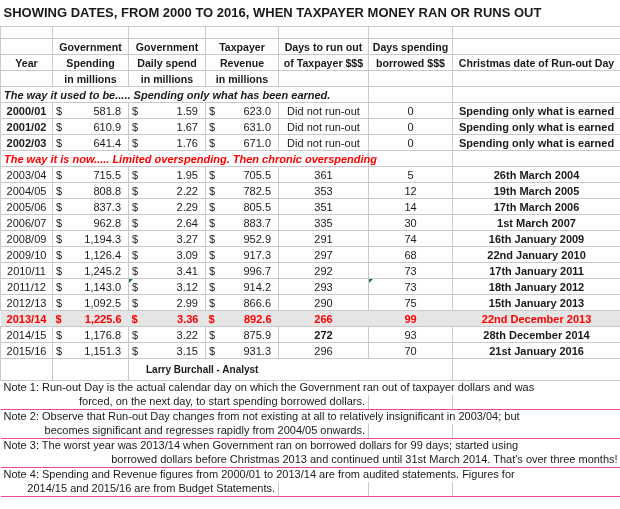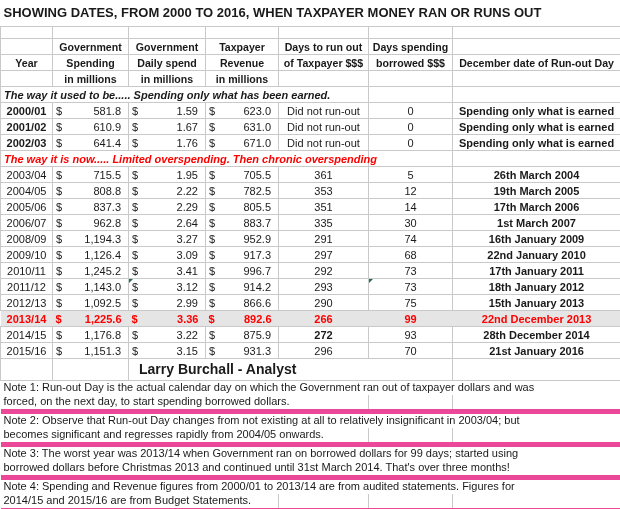--- a/index.html
+++ b/index.html
@@ -20,25 +20,25 @@
   .sec .txt{padding-left:3px;overflow:visible;}
   .sec.red .txt{color:#ff0000;}
   .year{text-align:center;}
   .b{font-weight:bold;}
   .ctr{text-align:center;margin-left:44px;}
   .money .d{float:left;}
   .money .v{float:right;padding-right:4px;}
   .hl td{background:#e5e5e5;color:#ff0000;font-weight:bold;
          border-left-style:hidden;border-right-style:hidden;}
   .analyst-row td{height:21px;line-height:21px;}
-  .analyst{font-size:14px;font-weight:bold;padding-left:10px;overflow:visible;margin-top:39px;}
+  .analyst{font-size:10px;font-weight:bold;padding-left:17px;overflow:visible;margin-top:39px;}
   .note{padding-left:3px;overflow:visible;height:14px;line-height:13.5px;}
   .note-row td{border:none;height:14px;line-height:13.5px;}
   .note-row td.trail{border-left:1px solid #c9c9c9;}
-  .note-row.sep td{border-bottom:5px solid #ec4899;}
+  .note-row.sep td{border-bottom:1px solid #ec4899;text-align:right;}
   .tri-icon{position:absolute;top:0;left:0;width:0;height:0;
             border-top:4px solid #1e7145;border-right:4px solid transparent;}
 </style>
 </head>
 <body>
 
 <div class="sheet">
   <table>
     <colgroup>
       <col style="width:52px">
@@ -75,21 +75,21 @@
           <td class="g hc">Days spending</td>
           <td class="g hc"></td>
         </tr>
         <tr>
           <td class="g hc">Year</td>
           <td class="g hc">Spending</td>
           <td class="g hc">Daily spend</td>
           <td class="g hc">Revenue</td>
           <td class="g hc">of Taxpayer $$$</td>
           <td class="g hc">borrowed $$$</td>
-          <td class="g hc">December date of Run-out Day</td>
+          <td class="g hc">Christmas date of Run-out Day</td>
         </tr>
         <tr>
           <td class="g hc"></td>
           <td class="g hc">in millions</td>
           <td class="g hc">in millions</td>
           <td class="g hc">in millions</td>
           <td class="g hc"></td>
           <td class="g hc"></td>
           <td class="g hc"></td>
         </tr>

